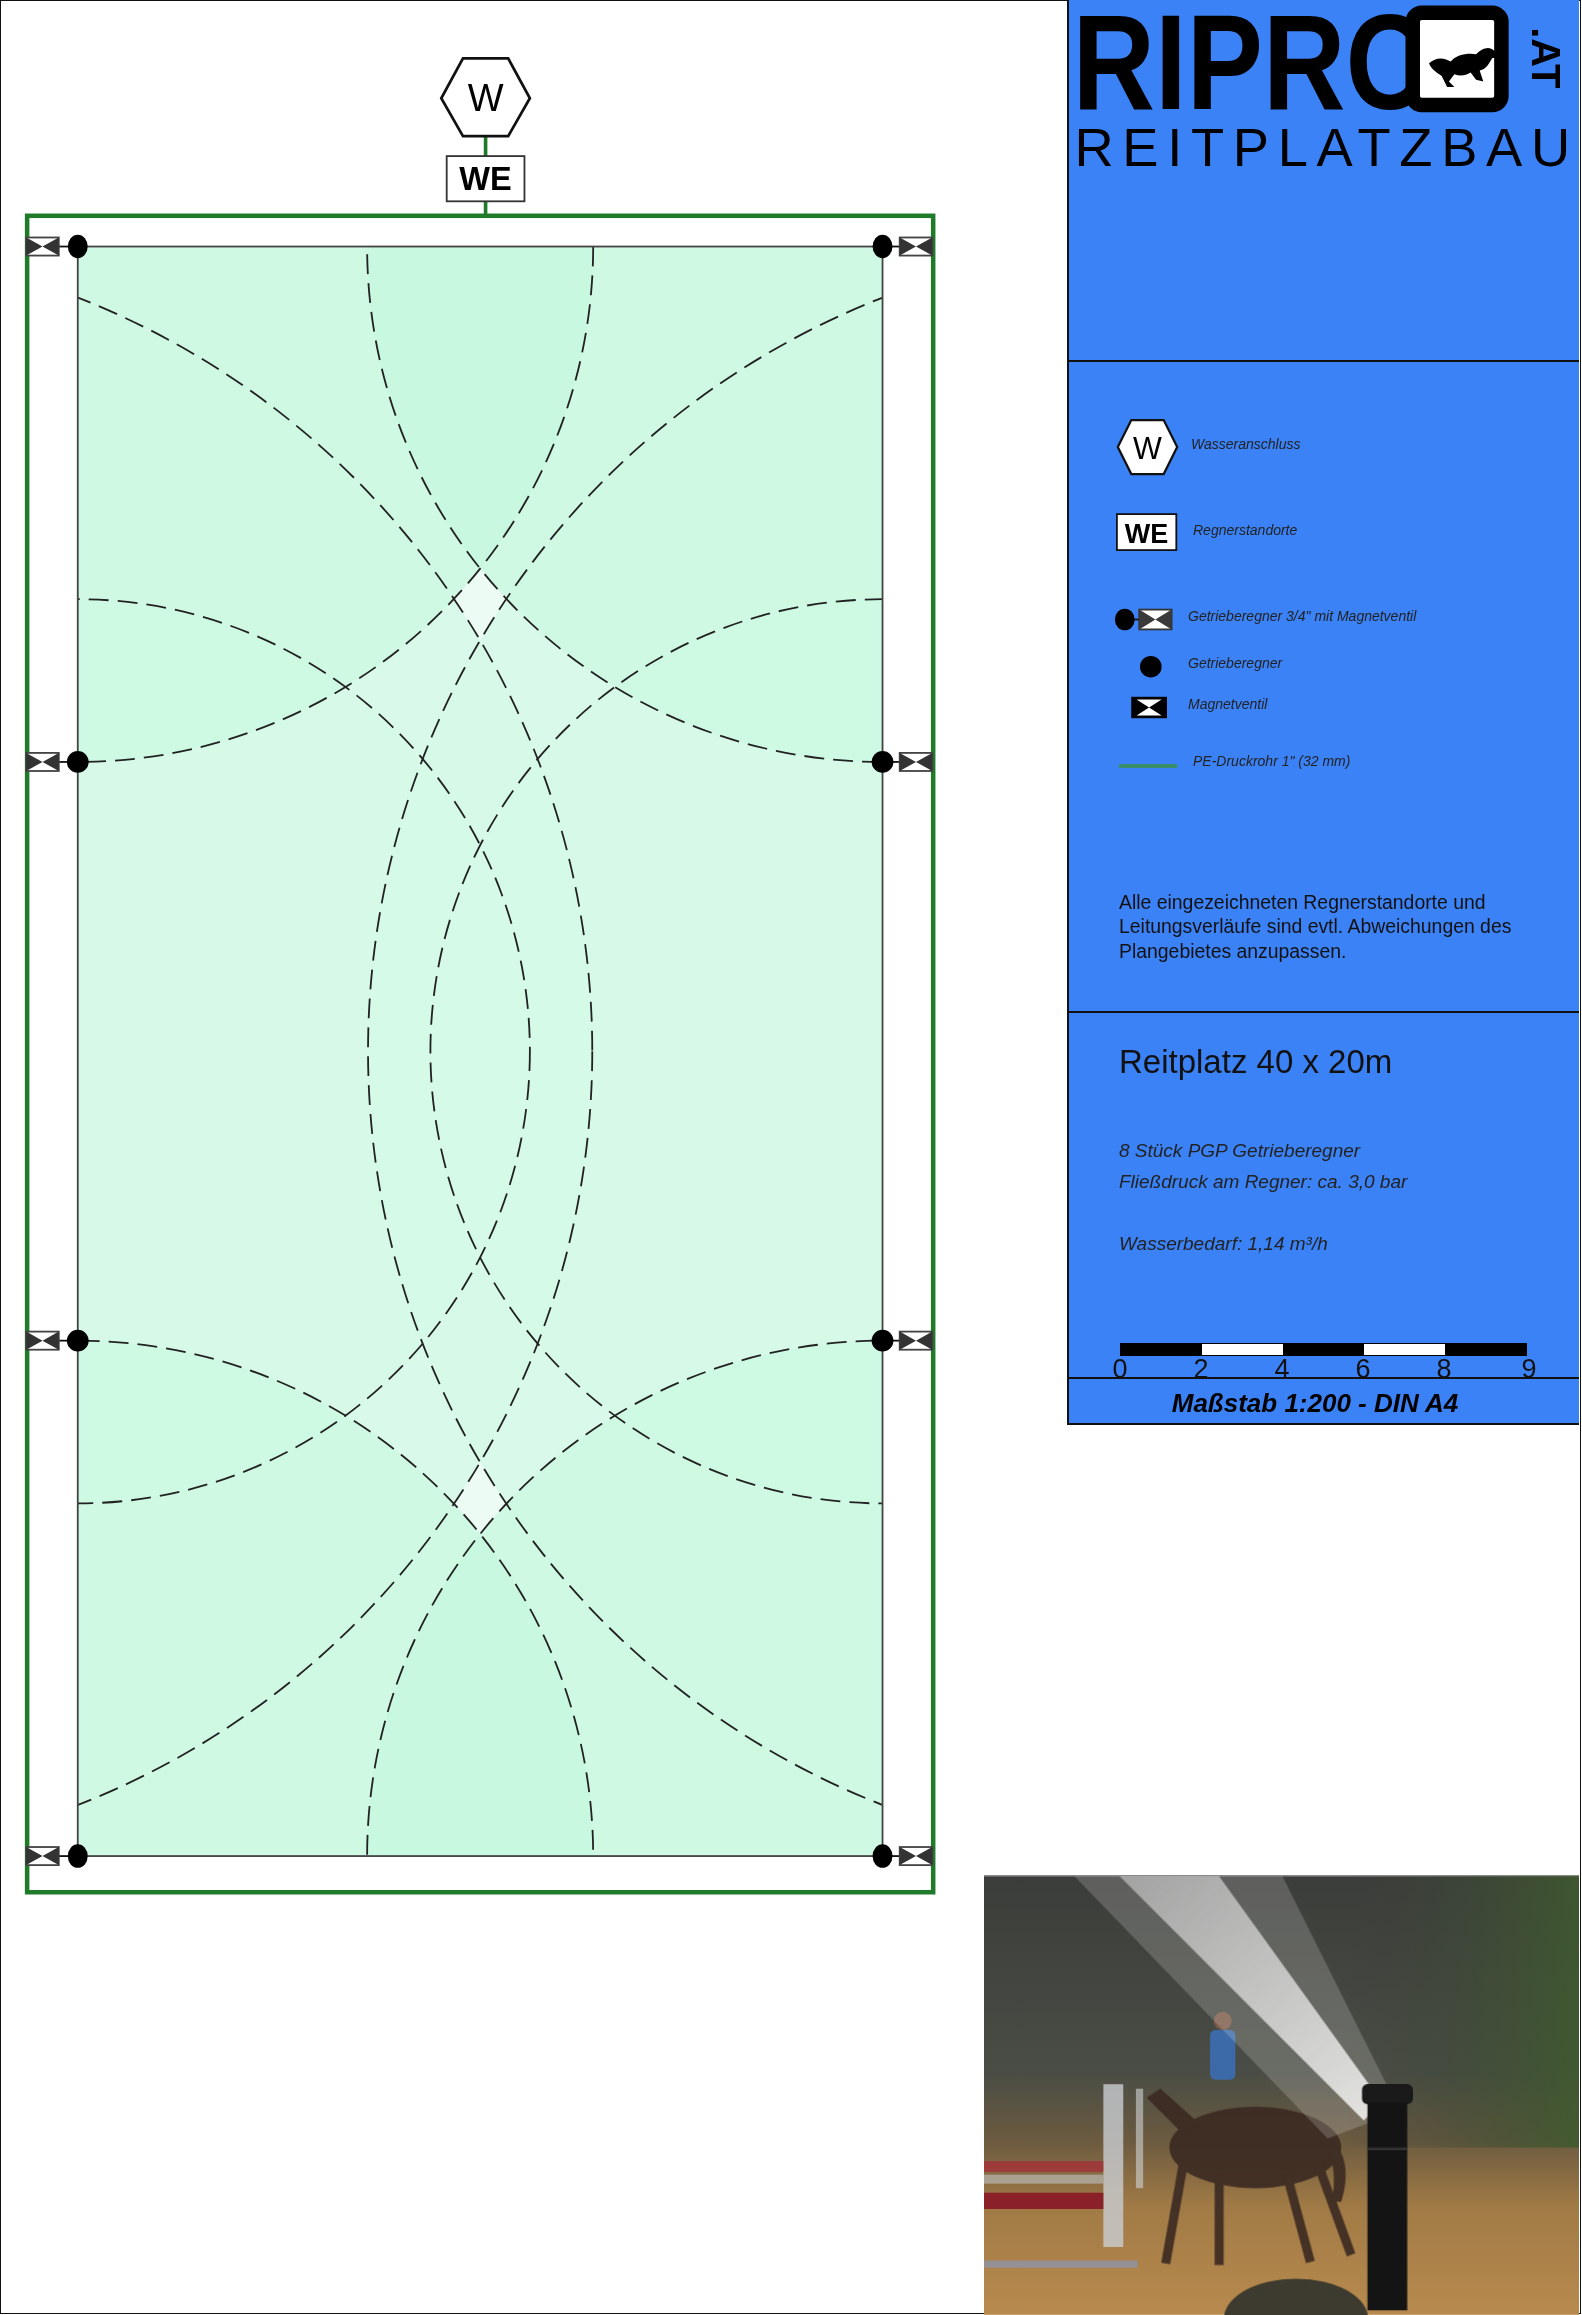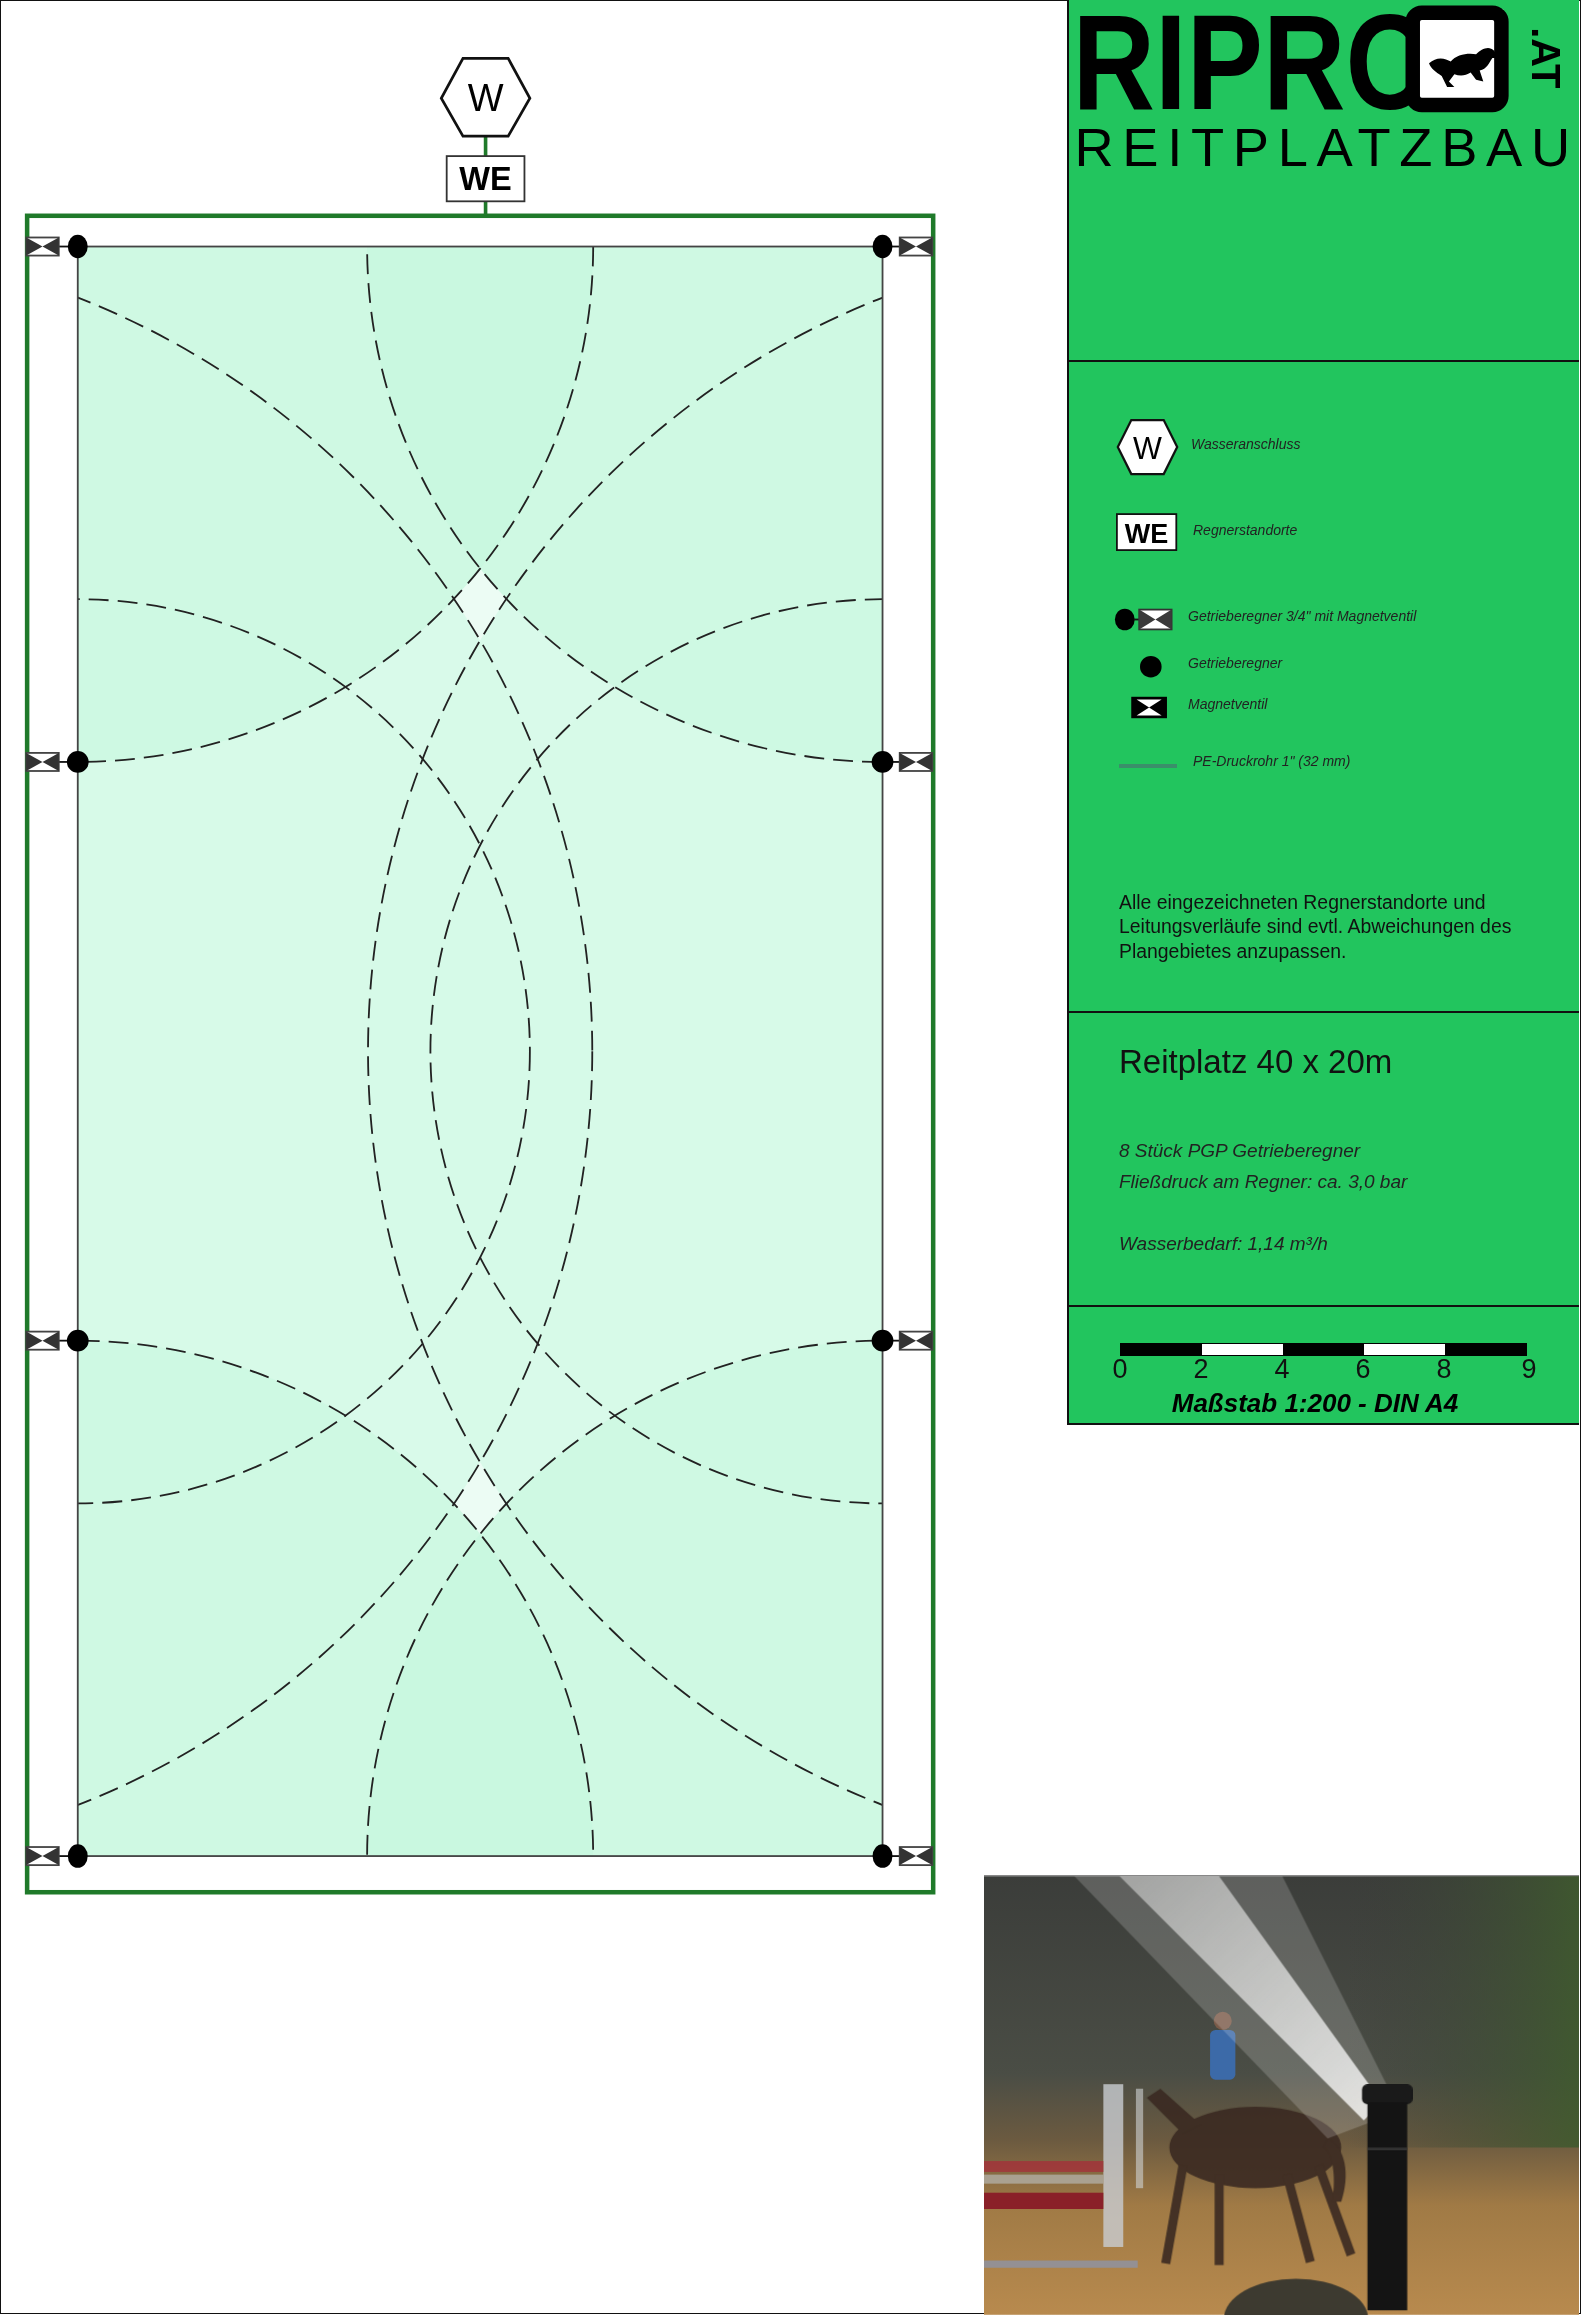--- a/index.html
+++ b/index.html
@@ -1,23 +1,23 @@
 <!DOCTYPE html>
 <html style="font-size:14.5px"><head>
 <meta charset="utf-8">
 <style>
   html, body { margin:0; padding:0; background:#ffffff; }
   body { width:1582px; height:2316px; position:relative; overflow:hidden; font-family:"Liberation Sans", sans-serif; color:#000; }
   .page-frame { position:absolute; left:0; top:0; width:1579px; height:2312px; border:1.8px solid #111; }
   .plan { position:absolute; left:0; top:0; }
-  .panel { position:absolute; left:1067px; top:0; width:512px; height:1425px; border-left:2.7px solid #111; border-bottom:2.7px solid #111; box-sizing:border-box; background:#22c55e; }
+  .panel { position:absolute; left:1067px; top:0; width:512px; height:1425px; border-left:2.7px solid #111; border-bottom:2.7px solid #111; box-sizing:border-box; background:#3b82f6; }
   .section { position:absolute; left:0; width:100%; box-sizing:border-box; }
   .sec-logo { top:0; height:362px; border-bottom:2.7px solid #111; }
   .sec-legend { top:362px; height:651px; border-bottom:2.7px solid #111; }
-  .sec-info { top:1013px; height:294px; border-bottom:2.7px solid #111; }
+  .sec-info { top:1013px; height:366px; border-bottom:2.7px solid #111; }
   .sec-scale { top:1307px; height:115px; }
 
   .legend-row { position:absolute; left:0; width:100%; height:54px; }
   .legend-label { position:absolute; font-style:italic; font-size:14px; color:#222; }
 
   .info-title { position:absolute; left:50px; top:30px; font-size:33px; color:#111; }
   .info-line { position:absolute; left:50px; font-size:19px; font-style:italic; color:#222; }
 
   .scale-bar { position:absolute; left:51px; top:36px; width:405px; height:11px; border:0.9px solid #000; display:flex; }
   .scale-seg { flex:1; height:100%; }

